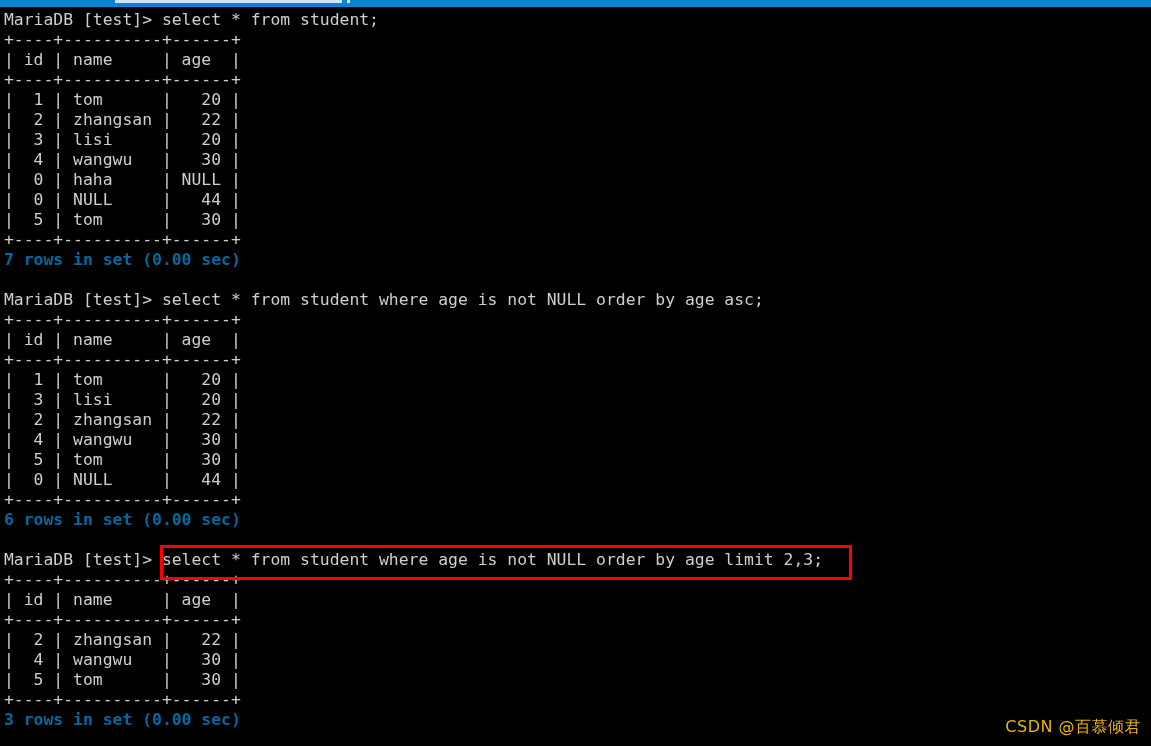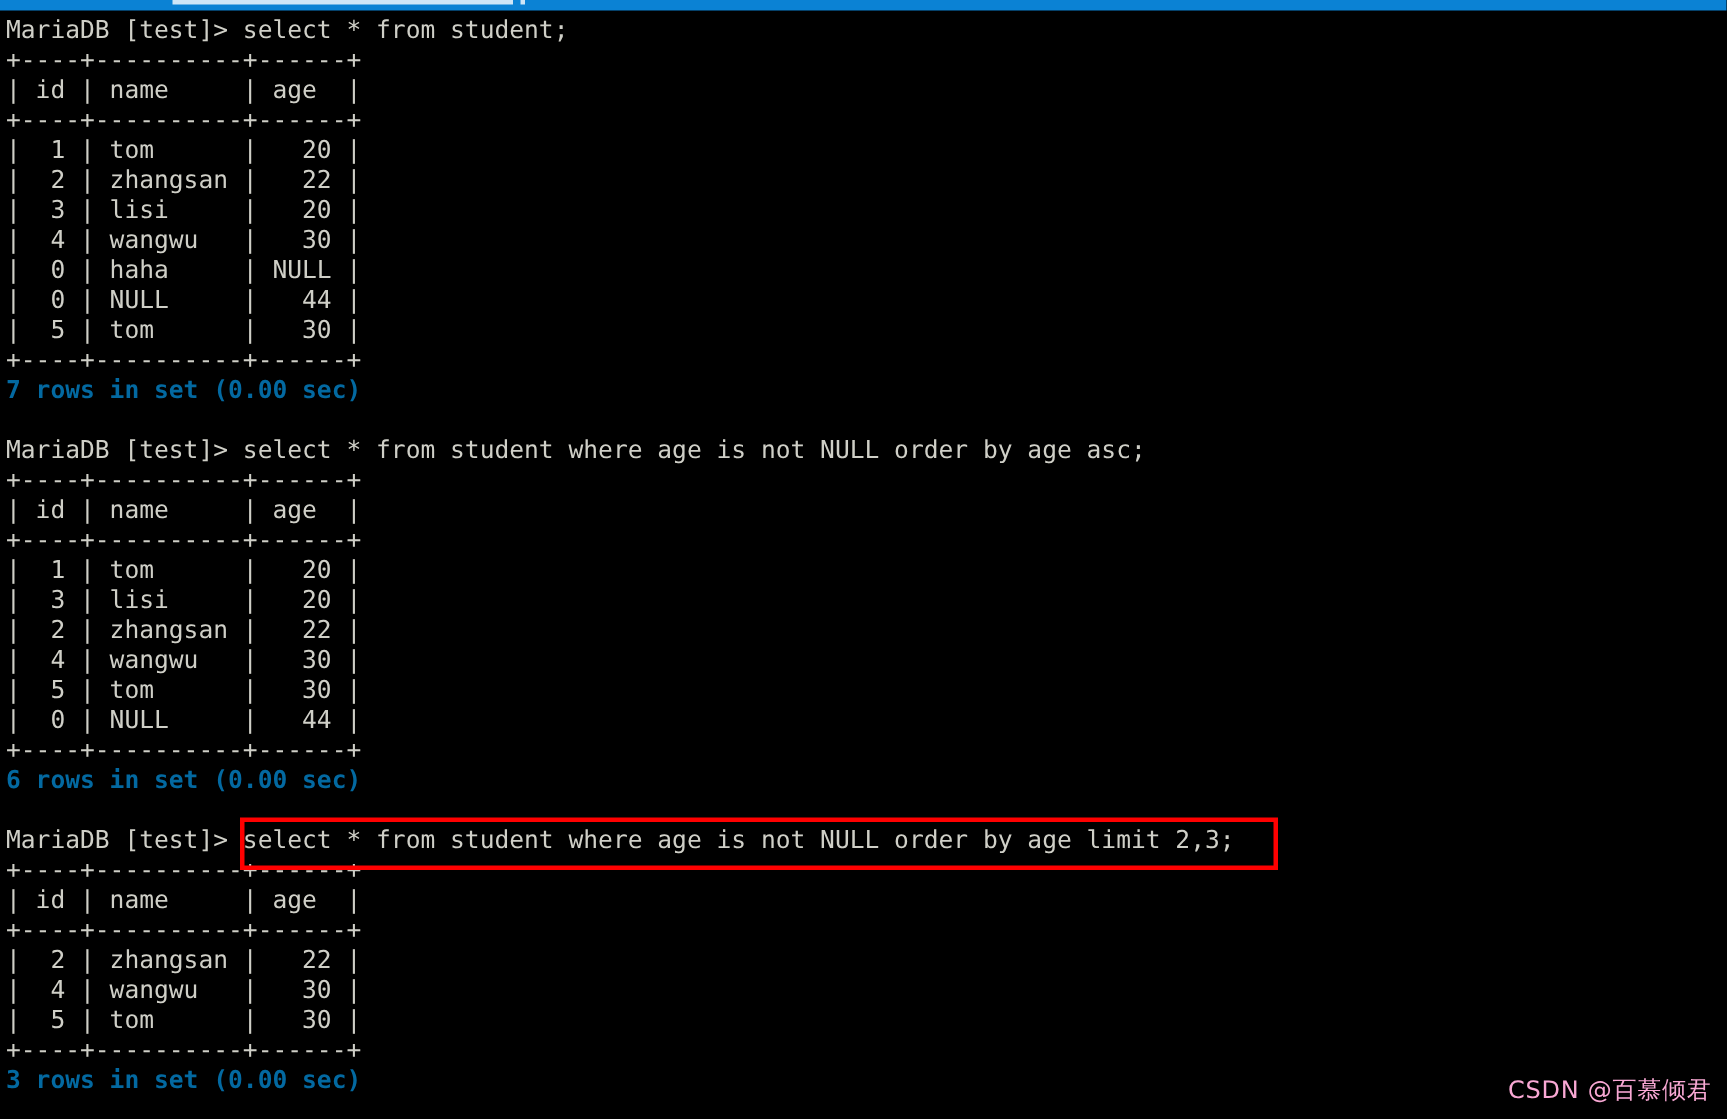--- a/index.html
+++ b/index.html
@@ -81,21 +81,21 @@
     border: 3px solid #ff0000;
     box-sizing: border-box;
     pointer-events: none;
   }
 
   
   .watermark {
     position: absolute;
     right: 10px;
     bottom: 8px;
-    color: #f9a8d4;
+    color: #eab308;
     font-family: "DejaVu Sans", "Liberation Sans", sans-serif;
     font-size: 16px;
     letter-spacing: 0.5px;
     white-space: pre;
   }
 </style>
 </head>
 <body>
 
 <div id="screen">

